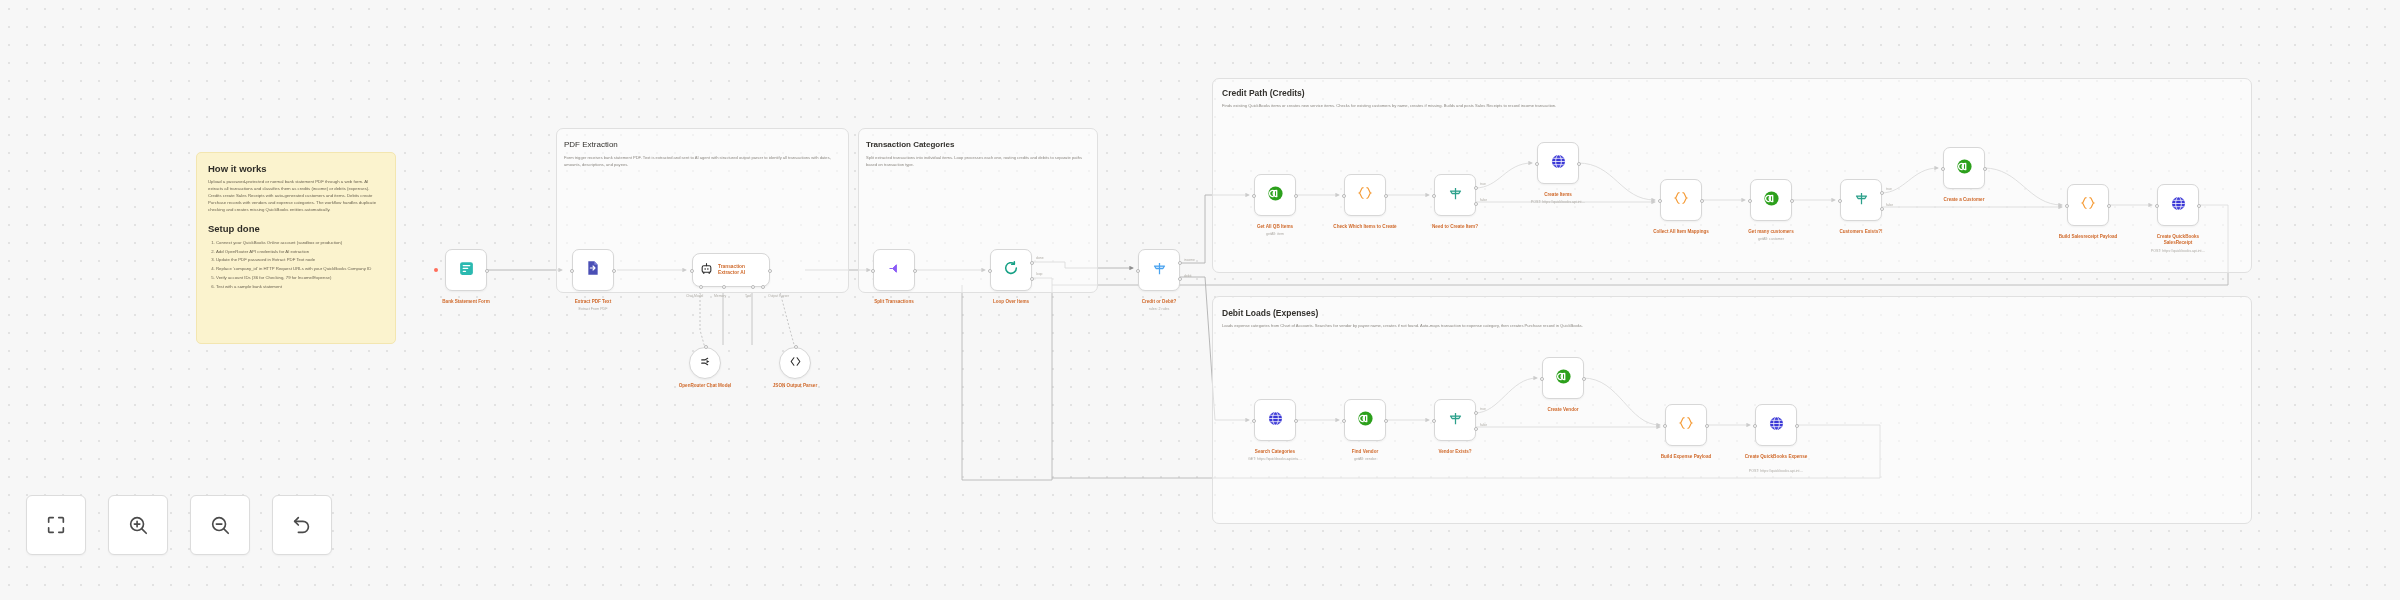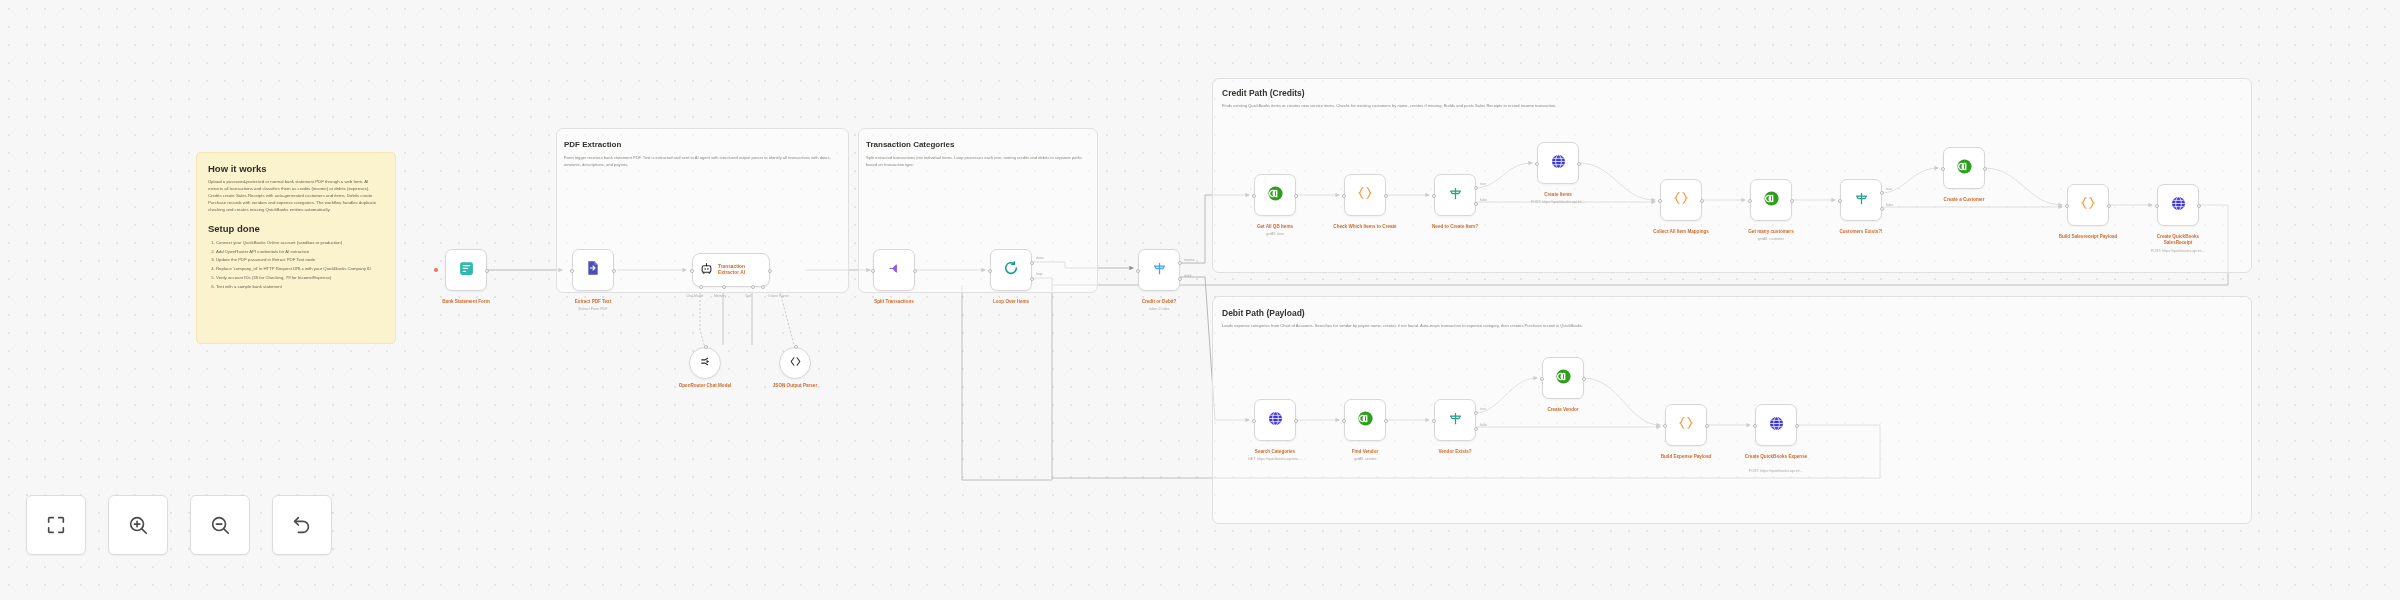--- a/index.html
+++ b/index.html
@@ -144,33 +144,33 @@
 
     <g fill="none" stroke="#c0c0c0" stroke-width="0.9">
       <path d="M700,292 L700,330 L705,348" stroke-dasharray="2 2"></path>
       <path d="M723,292 L723,345"></path>
       <path d="M752,292 L752,345"></path>
       <path d="M780,292 L790,330 L795,348" stroke-dasharray="2 2"></path>
     </g>
   </svg>
 
   <div class="section abs" style="left:556px;top:128px;width:293px;height:165px;"></div>
-  <div class="abs stitle" style="left:564px;top:140px;font-size:8px;font-weight:bold;color:#33312d;">PDF Extraction</div>
+  <div class="abs stitle" style="left:564px;top:140px;font-size:8px;font-weight:normal;color:#33312d;">PDF Extraction</div>
   <div class="abs sdesc" style="left:564px;top:155px;width:275px;font-size:4.1px;color:#8b8781;line-height:1.6;">Form trigger receives bank statement PDF. Text is extracted and sent to AI agent with structured output parser to identify all transactions with dates, amounts, descriptions, and payees.</div>
 
   <div class="section abs" style="left:858px;top:128px;width:240px;height:165px;"></div>
   <div class="abs stitle" style="left:866px;top:140px;font-size:8px;font-weight:bold;color:#33312d;">Transaction Categories</div>
   <div class="abs sdesc" style="left:866px;top:155px;width:222px;font-size:4.1px;color:#8b8781;line-height:1.6;">Split extracted transactions into individual items. Loop processes each one, routing credits and debits to separate paths based on transaction type.</div>
 
   <div class="section abs" style="left:1212px;top:78px;width:1040px;height:195px;"></div>
   <div class="abs stitle" style="left:1222px;top:88px;font-size:8.5px;font-weight:bold;color:#33312d;">Credit Path (Credits)</div>
   <div class="abs sdesc" style="left:1222px;top:103px;width:860px;font-size:4.1px;color:#8b8781;line-height:1.6;">Finds existing QuickBooks items or creates new service items. Checks for existing customers by name, creates if missing. Builds and posts Sales Receipts to record income transaction.</div>
 
   <div class="section abs" style="left:1212px;top:296px;width:1040px;height:228px;"></div>
-  <div class="abs stitle" style="left:1222px;top:308px;font-size:8.5px;font-weight:bold;color:#33312d;">Debit Path (Payload)</div>
+  <div class="abs stitle" style="left:1222px;top:308px;font-size:8.5px;font-weight:bold;color:#33312d;">Debit Loads (Expenses)</div>
   <div class="abs sdesc" style="left:1222px;top:323px;width:700px;font-size:4.1px;color:#8b8781;line-height:1.6;">Loads expense categories from Chart of Accounts. Searches for vendor by payee name, creates if not found. Auto-maps transaction to expense category, then creates Purchase record in QuickBooks.</div>
 
   <div class="sticky abs" style="left:196px;top:152px;width:200px;height:192px;">
     <h3>How it works</h3>
     <p>Upload a password-protected or normal bank statement PDF through a web form. AI extracts all transactions and classifies them as credits (income) or debits (expenses). Credits create Sales Receipts with auto-generated customers and items. Debits create Purchase records with vendors and expense categories. The workflow handles duplicate checking and creates missing QuickBooks entities automatically.</p>
     <h3 class="second">Setup done</h3>
     <ol>
       <li>Connect your QuickBooks Online account (sandbox or production)</li>
       <li>Add OpenRouter API credentials for AI extraction</li>
       <li>Update the PDF password in Extract PDF Text node</li>

